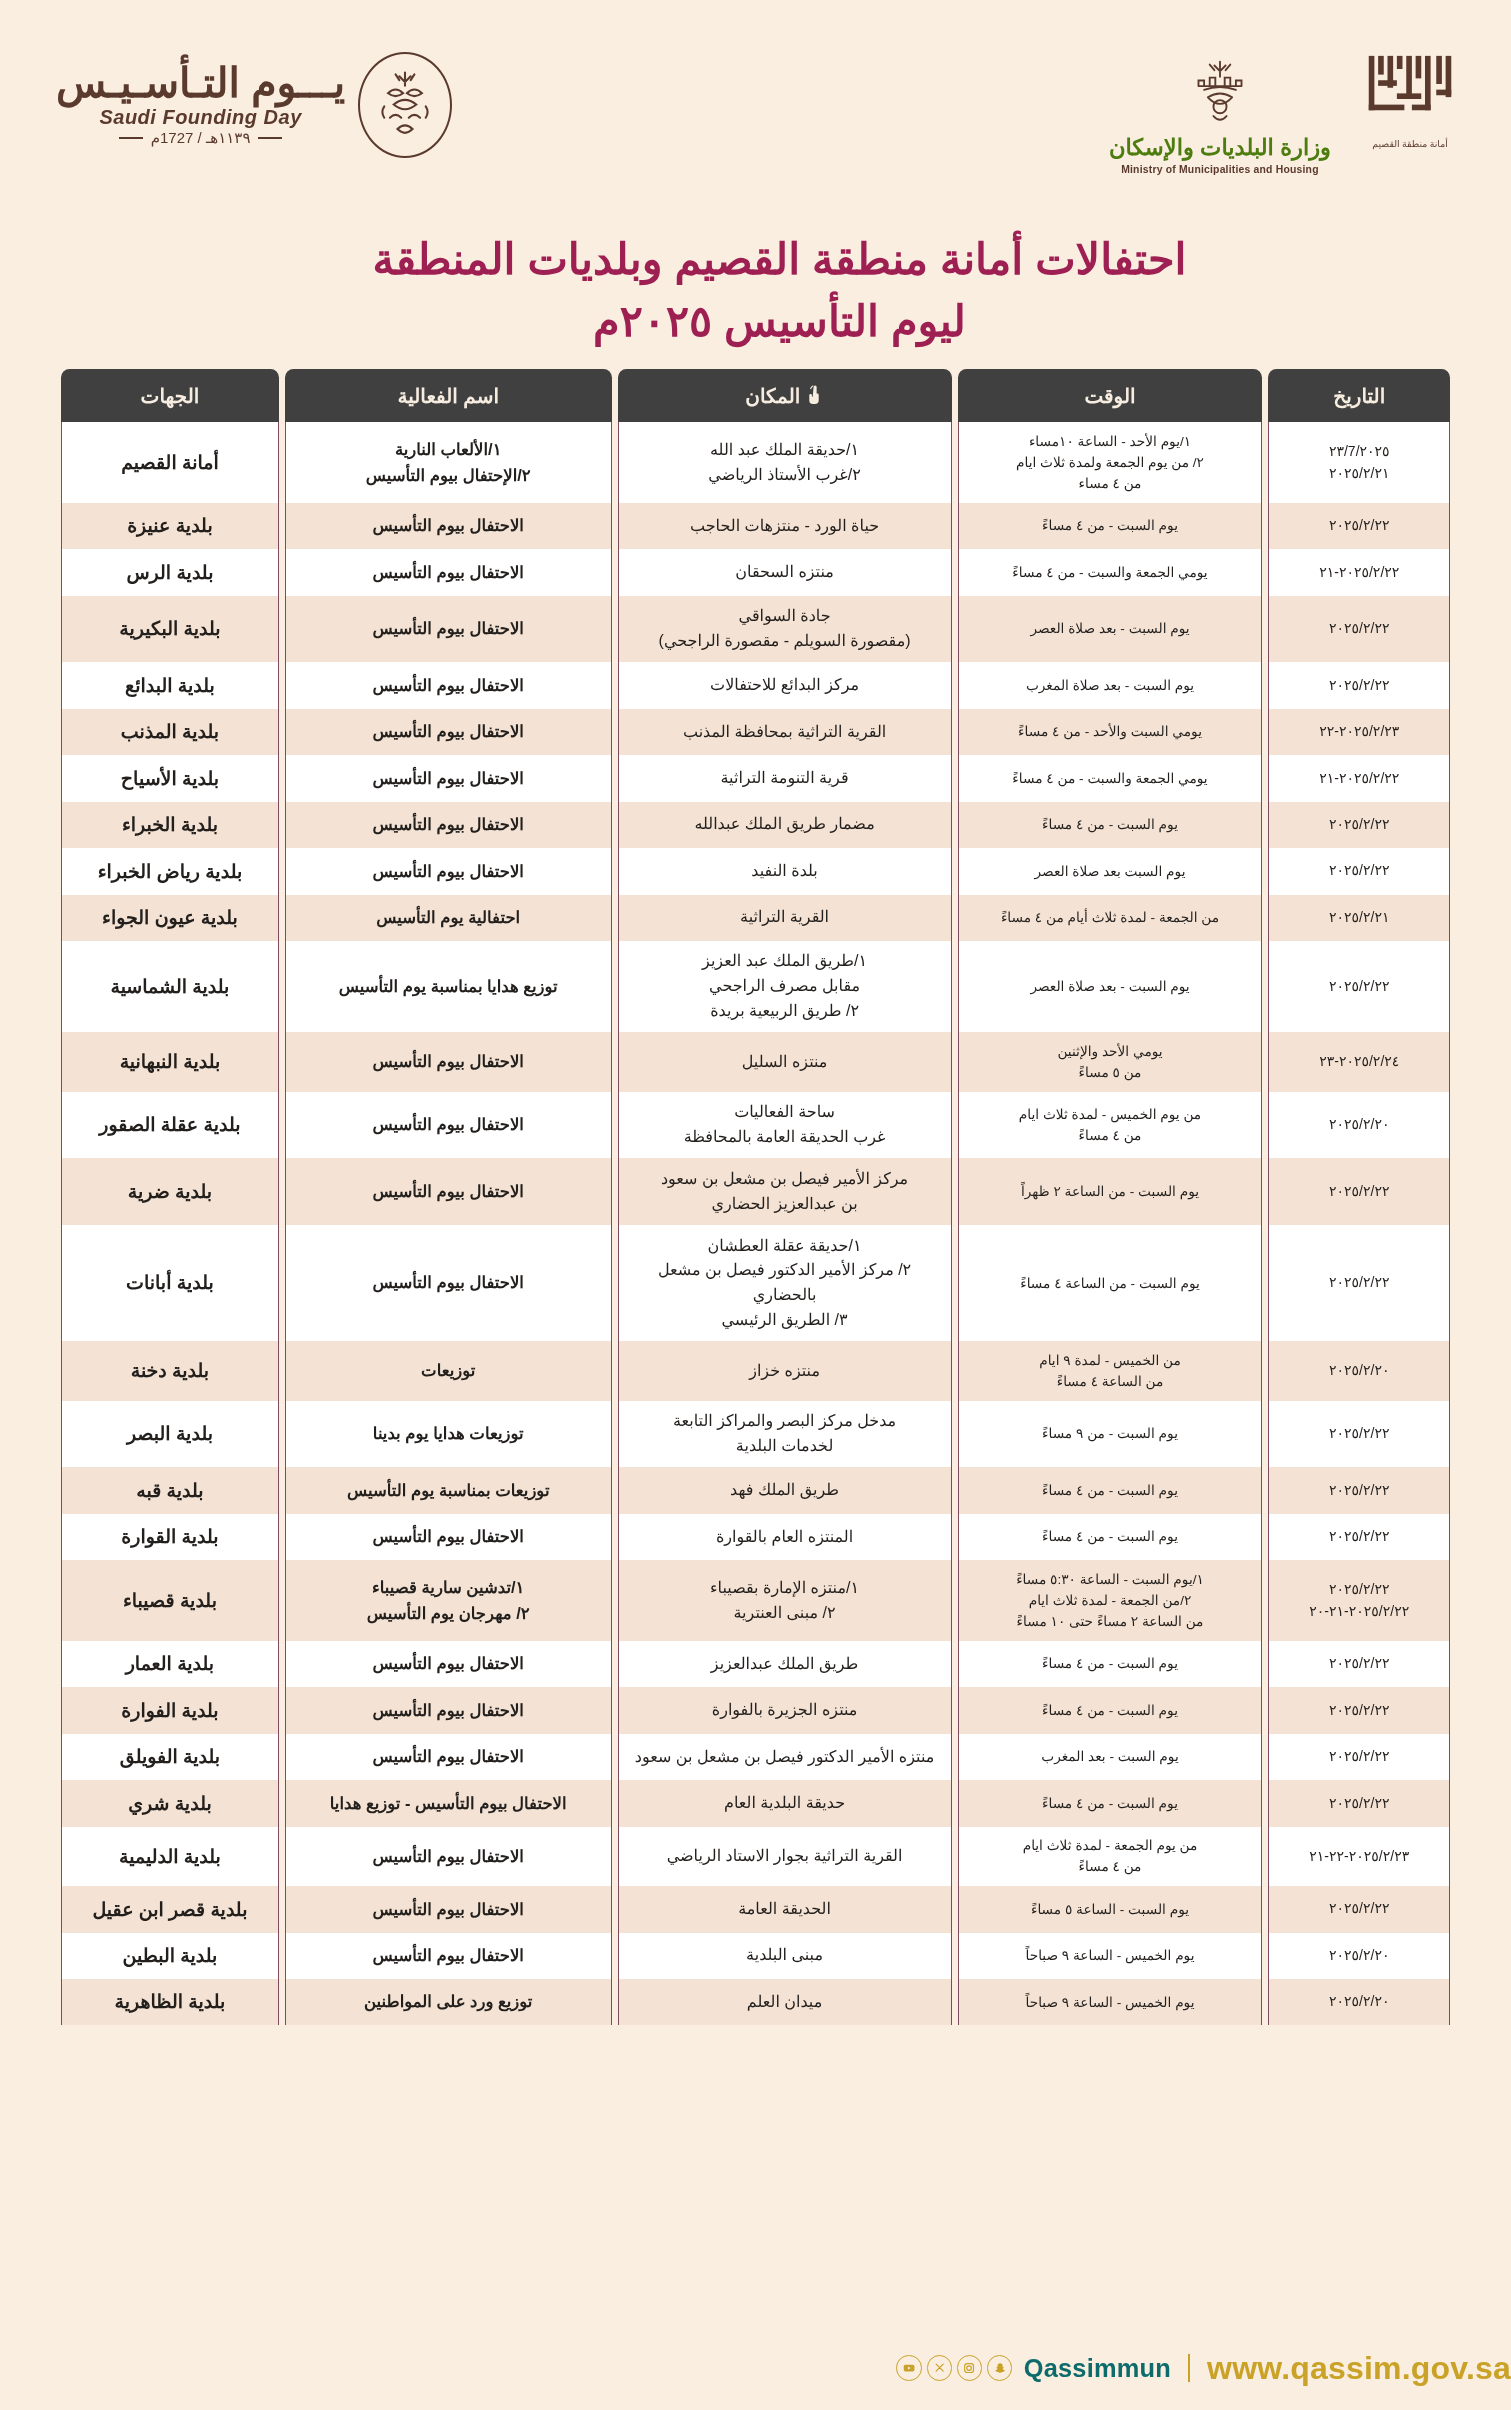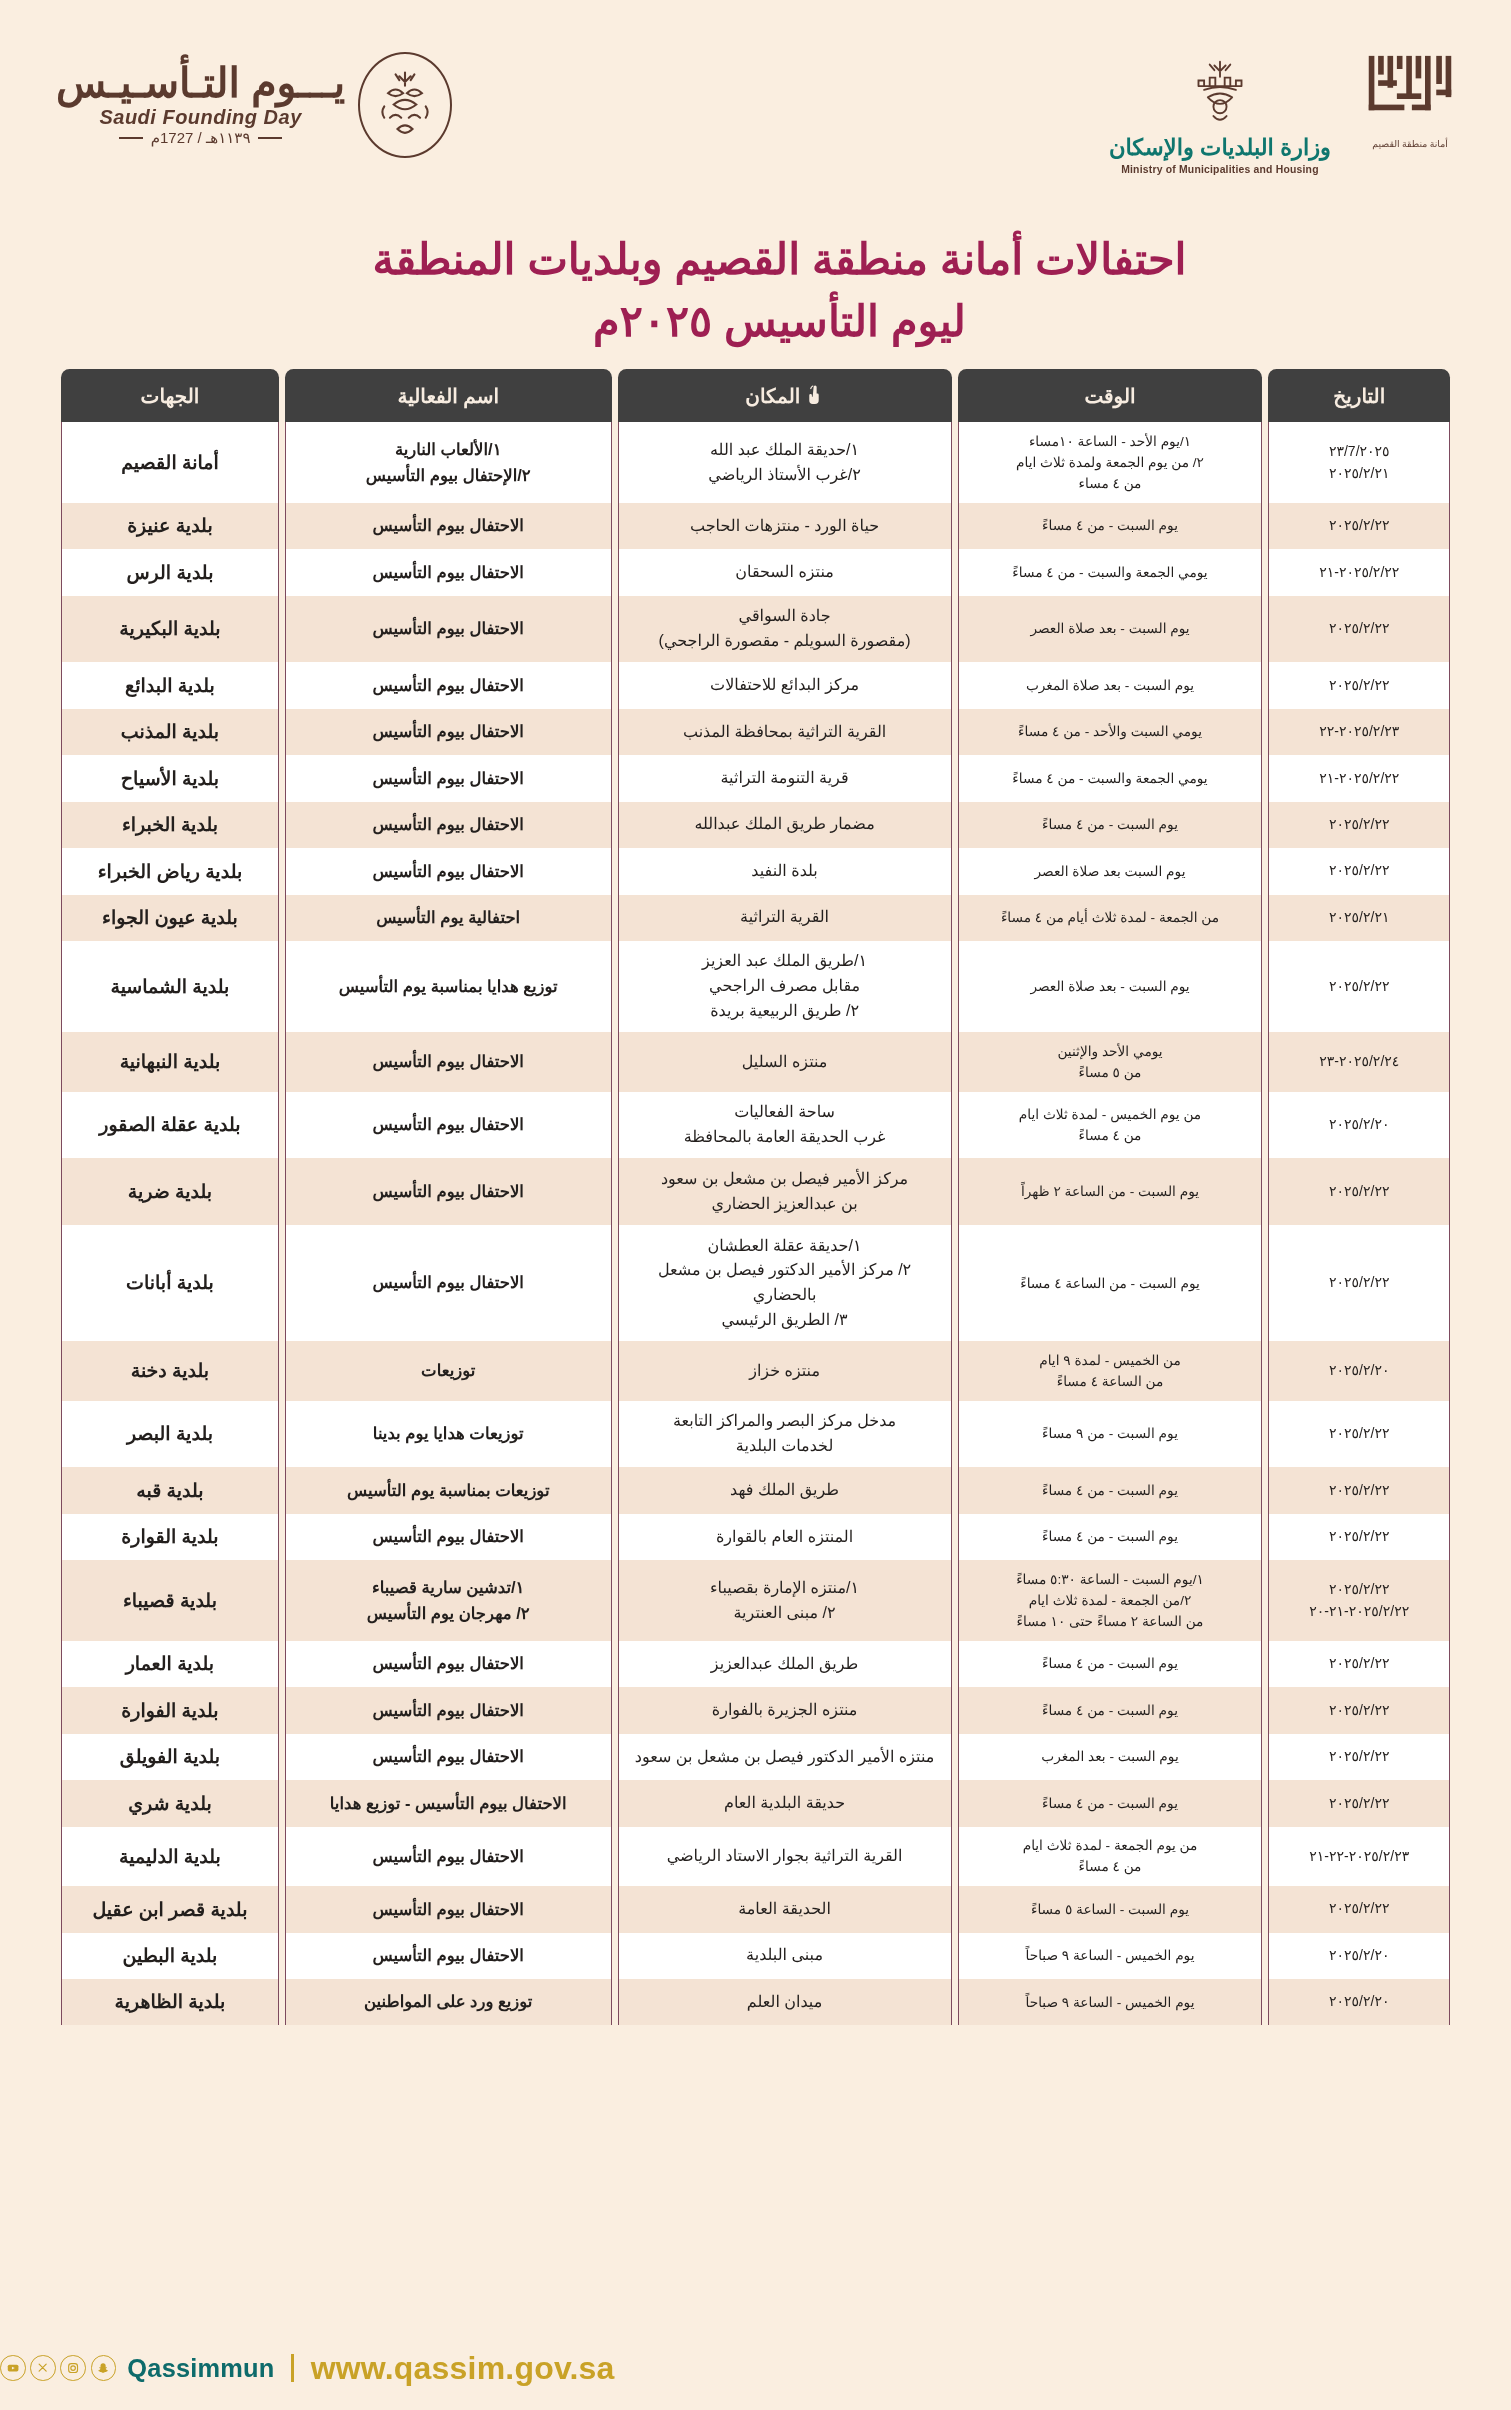--- a/index.html
+++ b/index.html
@@ -91,21 +91,21 @@
     direction:ltr;
   }
   .ministry{
     display:flex;
     flex-direction:column;
     align-items:center;
     gap:3.8px;
     padding-top:5.6px;
   }
   .min-ar{
-    font-size:22.6px;color:#0f766e;font-weight:bold;line-height:1;white-space:nowrap;
+    font-size:22.6px;color:#4d7c0f;font-weight:bold;line-height:1;white-space:nowrap;
   }
   .min-en{
     font-size:10.4px;color:#5b3a2e;font-weight:bold;letter-spacing:0.2px;white-space:nowrap;
   }
   .amanah{
     display:flex;flex-direction:column;align-items:center;gap:2.8px;font-family:Liberation Serif, serif;
   }
   .amanah-sub{font-size:9.4px;color:#5b3a2e;white-space:nowrap;}
 
   
@@ -183,21 +183,21 @@
   tbody tr.alt{background:#f4e3d4;}
   tbody tr{background:#ffffff;}
 
   
   .footer{
     position:absolute;
     left:0;right:0;
     bottom:24.5px;
     display:flex;
     align-items:center;
-    justify-content:flex-start;
+    justify-content:flex-end;
     gap:11.3px;
     direction:ltr;
   }
   .social{
     display:flex;
     flex-direction:row;
     gap:4.7px;
     align-items:center;
   }
   .sicon{

